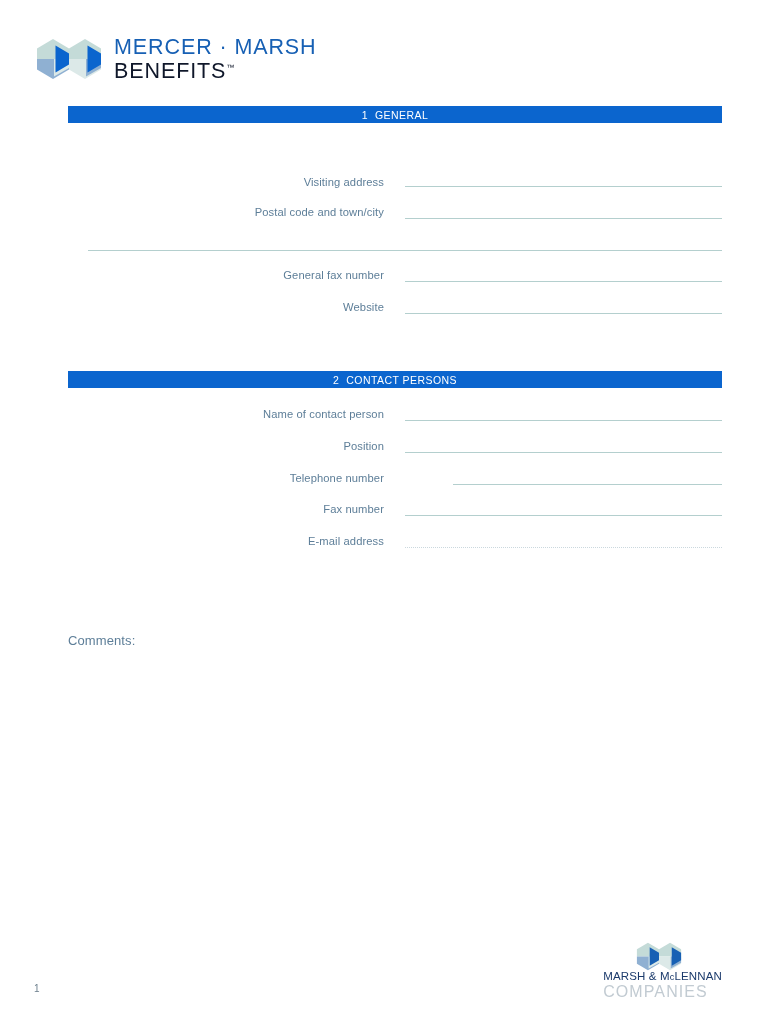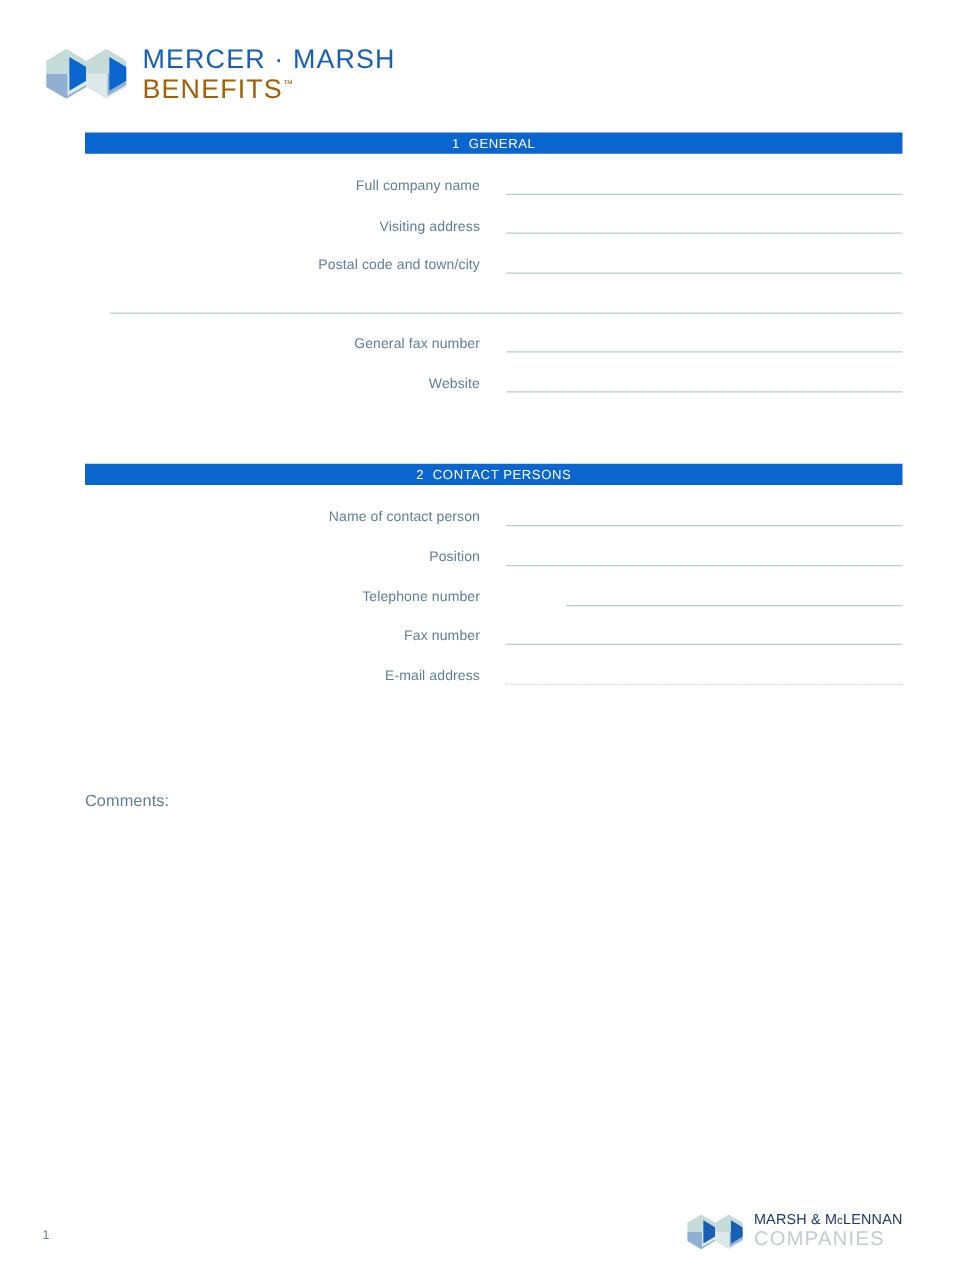--- a/index.html
+++ b/index.html
@@ -50,21 +50,21 @@
     font-size: 21.5px;
     letter-spacing: 0.9px;
     color: #1760b4;
     white-space: nowrap;
     font-weight: 400;
   }
 
   .brand-line2 {
     font-size: 21.5px;
     letter-spacing: 0.9px;
-    color: #a16207;
+    color: #0f172a;
     white-space: nowrap;
     margin-top: 2px;
     font-weight: 400;
   }
 
   .tm {
     font-size: 8px;
     vertical-align: super;
     letter-spacing: 0;
   }
@@ -138,20 +138,21 @@
     font-size: 10px;
     color: #6c7f8d;
   }
 
   .footer-brand {
     position: absolute;
     right: 48px;
     bottom: 24px;
     display: flex;
     align-items: center;
+    flex-direction: column;
   }
 
   .footer-mark {
     width: 46px;
     height: 29px;
     flex: 0 0 auto;
   }
 
   .footer-text {
     margin-left: 8px;
@@ -205,24 +206,20 @@
       <div class="brand-line1">MERCER · MARSH</div>
       <div class="brand-line2"><span>BENEFITS</span><span class="tm">™</span></div>
     </span>
   </div>
 
   <div class="section-bar" style="top:106px;">
     <span class="num">1</span>
       <span>GENERAL</span>
   </div>
 
-  <div class="field-row" style="top:141px;">
-    <span class="field-label">Full company name</span>
-    <span class="field-line"></span>
-  </div>
   <div class="field-row" style="top:172px;align-items:flex-end;">
     <span class="field-label">Visiting address</span>
     <span class="field-line"></span>
   </div>
   <div class="field-row" style="top:204px;">
     <span class="field-label">Postal code and town/city</span>
     <span class="field-line"></span>
   </div>
   <div class="field-row" style="top:236px;">
     <span class="field-line"></span>

